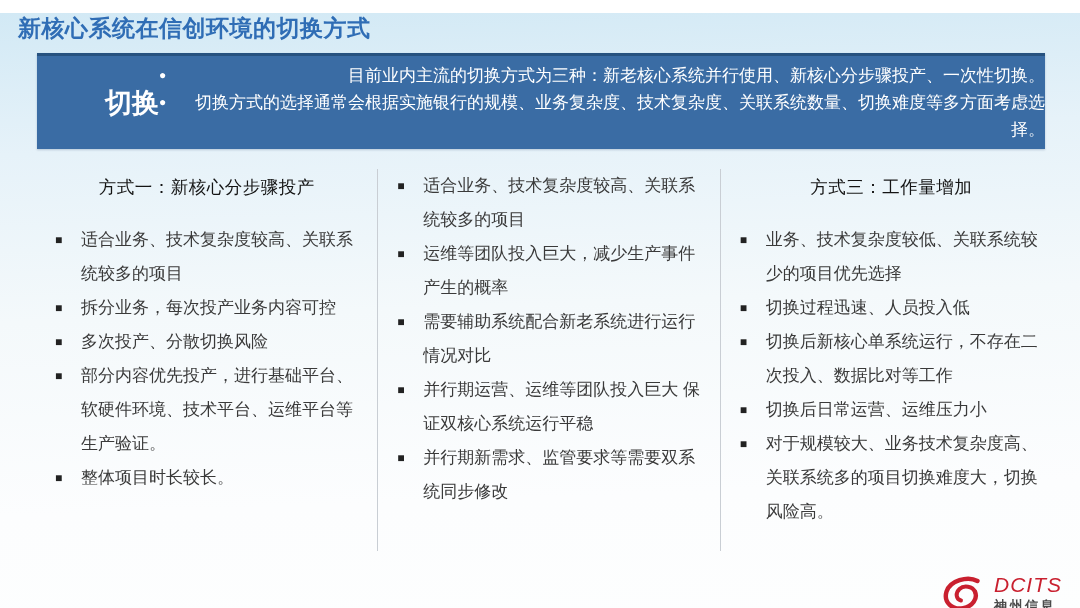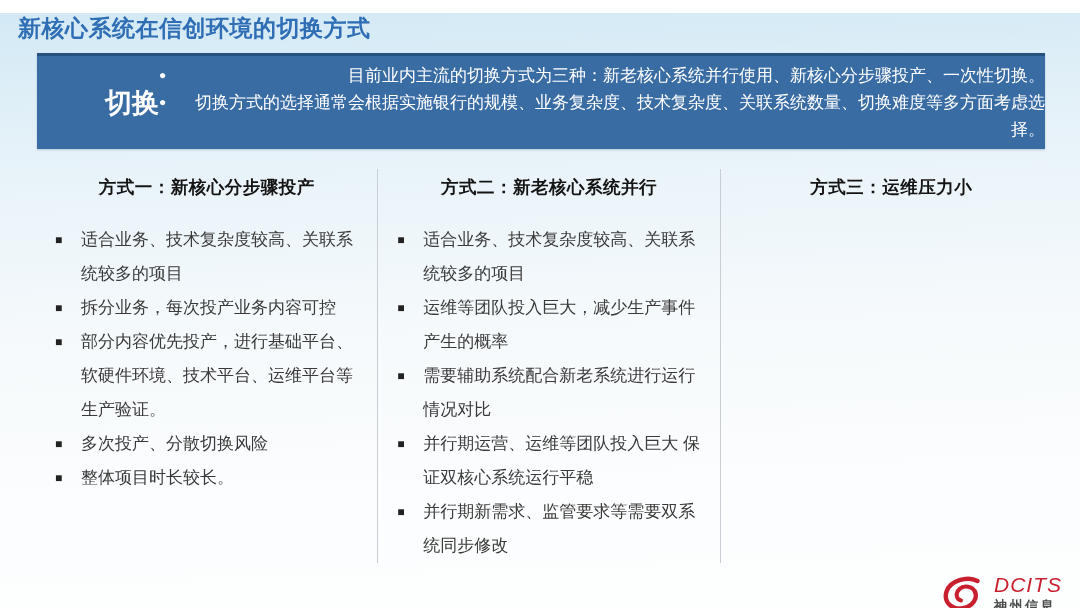--- a/index.html
+++ b/index.html
@@ -62,21 +62,21 @@
     min-height: 382px;
   }
   .col {
     flex: 1;
     padding: 0 18px;
   }
   .col:not(:last-child) { border-right: 1px solid #c9ced4; }
   .col-header {
     text-align: center;
     font-size: 17.5px;
-    font-weight: bold;
+    font-weight: normal;
     color: #141414;
     margin: 6px 0 24px 0;
     letter-spacing: 0.5px;
   }
   .col-bullets {
     list-style: none;
     font-size: 17px;
     color: #3a3a3a;
     line-height: 34px;
   }
@@ -132,39 +132,45 @@
     </ul>
   </div>
 
   <div class="columns">
 
     <section class="col">
       <h2 class="col-header">方式一：新核心分步骤投产</h2>
       <ul class="col-bullets">
         <li>适合业务、技术复杂度较高、关联系统较多的项目</li>
         <li>拆分业务，每次投产业务内容可控</li>
+        <li>多次投产、分散切换风险</li>
         <li>部分内容优先投产，进行基础平台、软硬件环境、技术平台、运维平台等生产验证。</li>
-        <li>多次投产、分散切换风险</li>
         <li>整体项目时长较长。</li>
       </ul>
     </section>
 
     <section class="col">
-      <h2 class="col-header">方式二：新老核心系统并行</h2>
       <ul class="col-bullets">
         <li>适合业务、技术复杂度较高、关联系统较多的项目</li>
         <li>运维等团队投入巨大，减少生产事件产生的概率</li>
         <li>需要辅助系统配合新老系统进行运行情况对比</li>
         <li>并行期运营、运维等团队投入巨大 保证双核心系统运行平稳</li>
         <li>并行期新需求、监管要求等需要双系统同步修改</li>
       </ul>
     </section>
 
     <section class="col">
-      <h2 class="col-header">方式三：运维压力小</h2>
+      <h2 class="col-header">方式三：工作量增加</h2>
+      <ul class="col-bullets">
+        <li>业务、技术复杂度较低、关联系统较少的项目优先选择</li>
+        <li>切换过程迅速、人员投入低</li>
+        <li>切换后新核心单系统运行，不存在二次投入、数据比对等工作</li>
+        <li>切换后日常运营、运维压力小</li>
+        <li>对于规模较大、业务技术复杂度高、关联系统多的项目切换难度大，切换风险高。</li>
+      </ul>
     </section>
 
   </div>
 
   <div class="logo">
     <svg class="logo-icon" viewBox="0 0 52 44" aria-hidden="true">
       <g transform="rotate(-16 26 22)" fill="none" stroke="#c9202f" stroke-linecap="round">
         <path d="M45 11 C 36 2 15 2 8 13 C 1 24 9 35 21 36 C 32 37 40 30 39 22" stroke-width="5"></path>
         <path d="M39 22 C 38 15 29 11 23 14 C 17 17 16 24 21 27" stroke-width="4.5"></path>
       </g>

